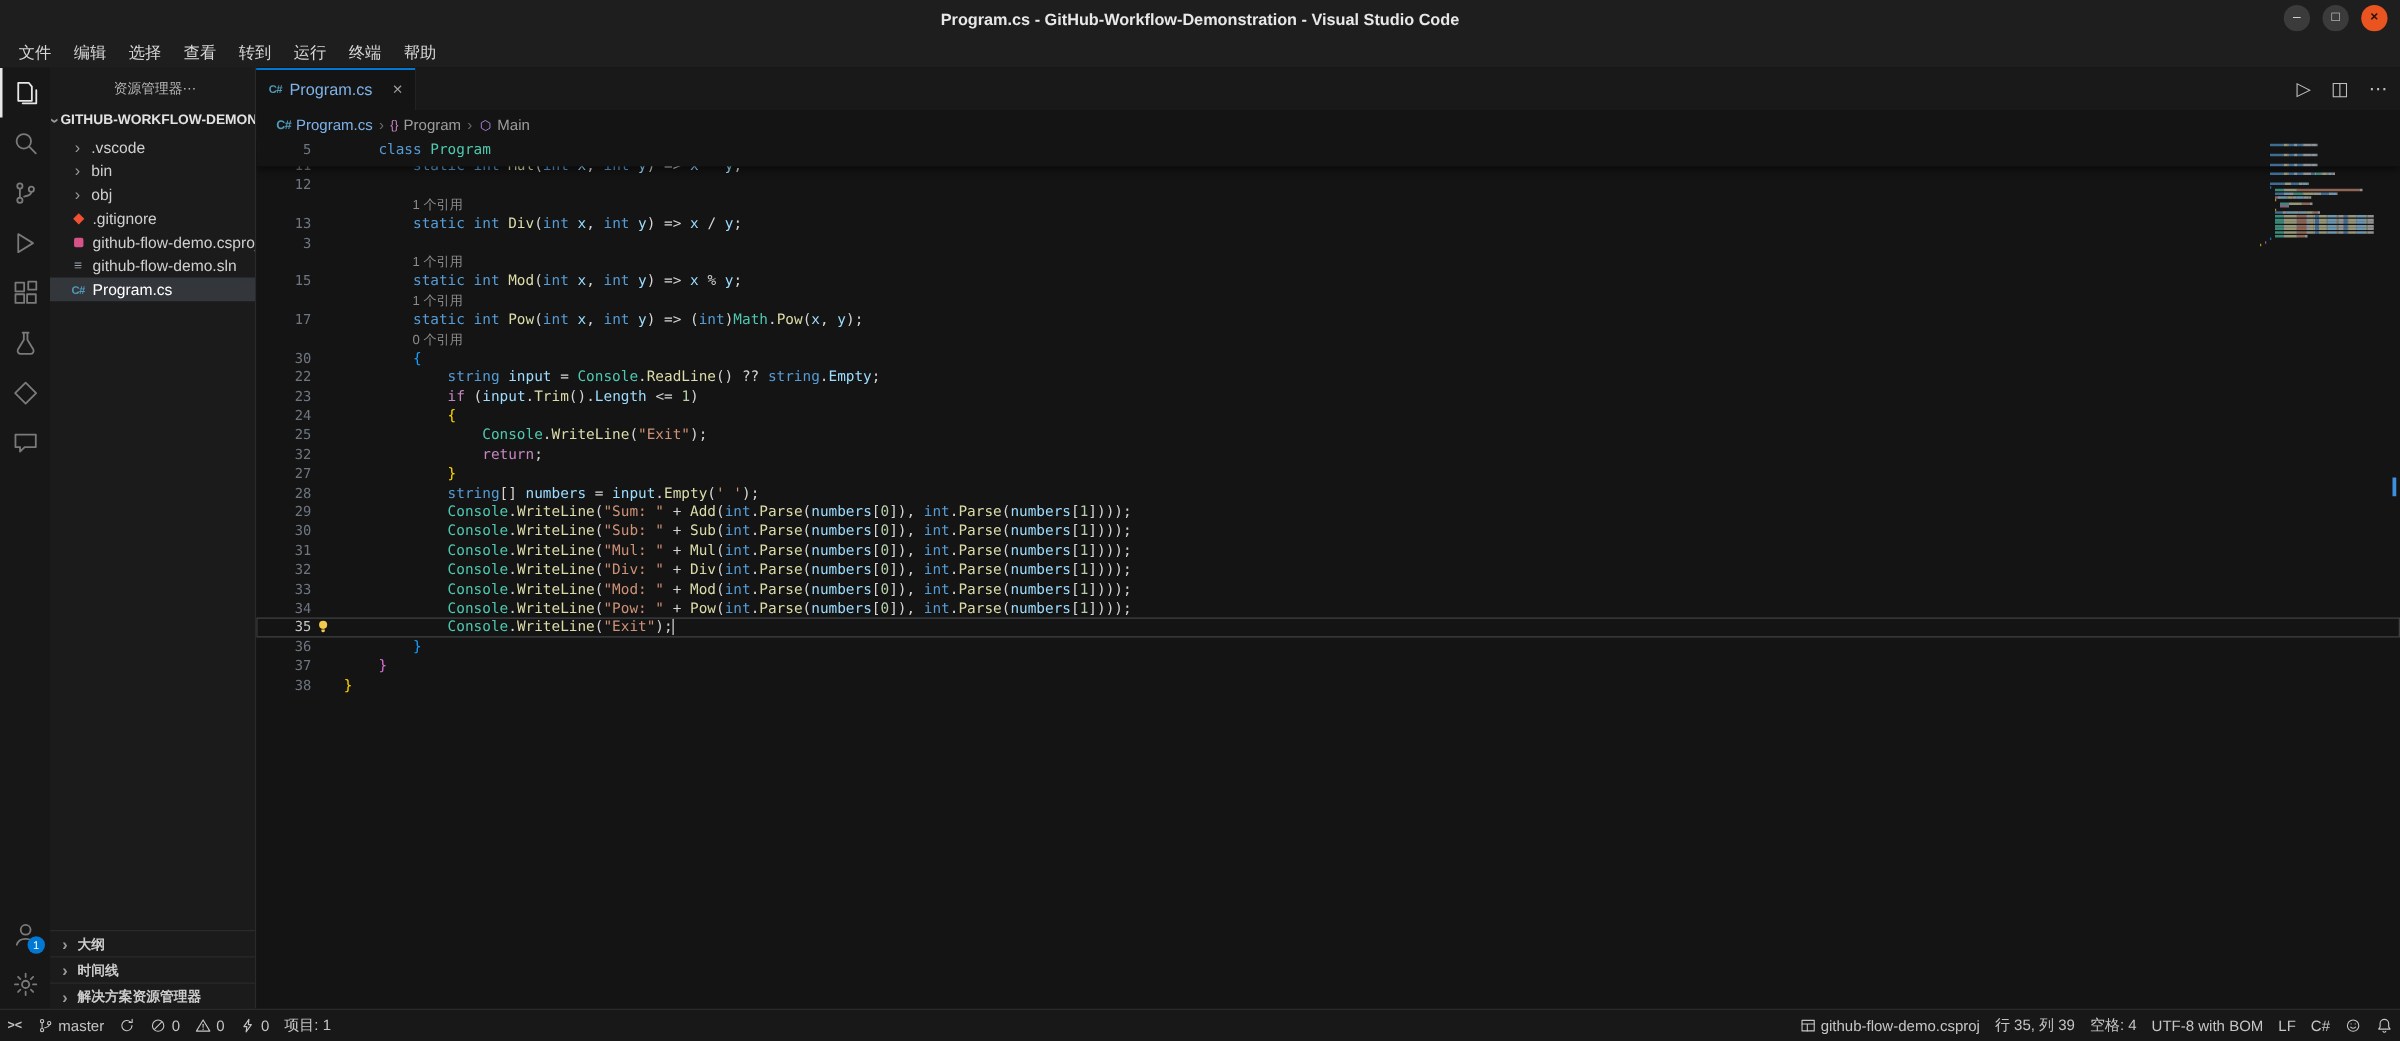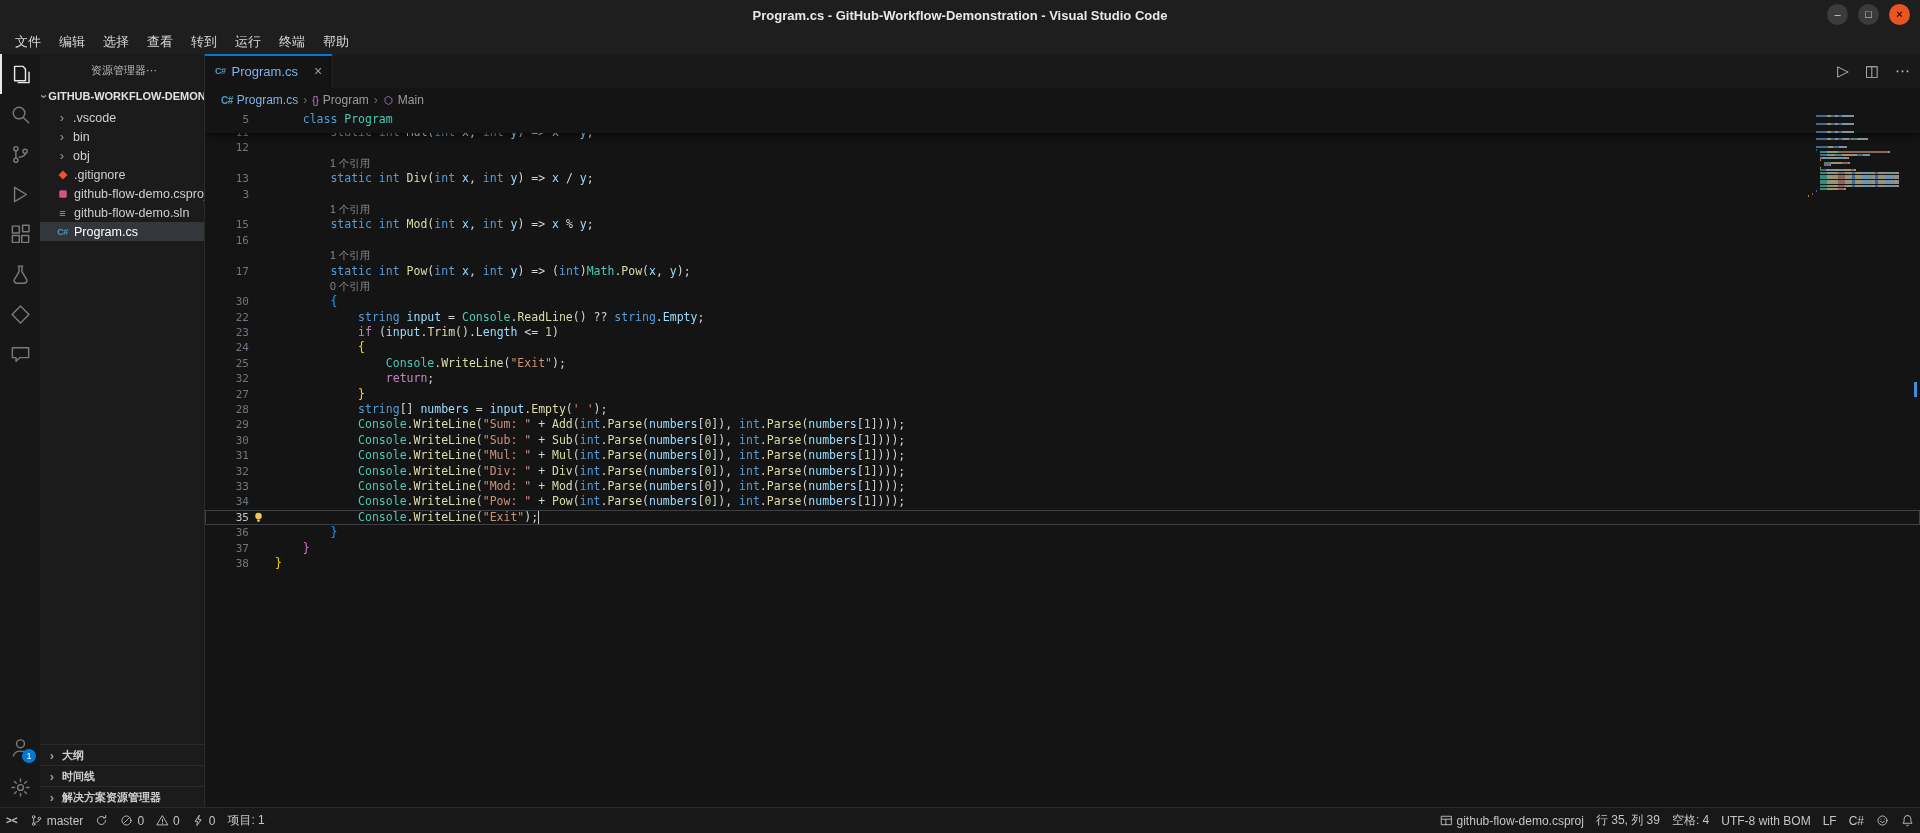--- a/index.html
+++ b/index.html
@@ -296,21 +296,20 @@
         </div>
       <div class="code-area">
         <div class="rows" id="rows">
             <div class="row"><div class="gutter">11</div><div class="code"><span class="d">        </span><span class="k">static int </span><span class="m">Mul</span><span class="d">(</span><span class="k">int </span><span class="v">x</span><span class="d">, </span><span class="k">int </span><span class="v">y</span><span class="d">) =&gt; </span><span class="v">x</span><span class="d"> * </span><span class="v">y</span><span class="d">;</span></div></div>
             <div class="row"><div class="gutter">12</div><div class="code"></div></div>
             <div class="row"><div class="gutter"></div><div class="code"><span class="lens">1 个引用</span></div></div>
             <div class="row"><div class="gutter">13</div><div class="code"><span class="d">        </span><span class="k">static int </span><span class="m">Div</span><span class="d">(</span><span class="k">int </span><span class="v">x</span><span class="d">, </span><span class="k">int </span><span class="v">y</span><span class="d">) =&gt; </span><span class="v">x</span><span class="d"> / </span><span class="v">y</span><span class="d">;</span></div></div>
             <div class="row"><div class="gutter">3</div><div class="code"></div></div>
             <div class="row"><div class="gutter"></div><div class="code"><span class="lens">1 个引用</span></div></div>
             <div class="row"><div class="gutter">15</div><div class="code"><span class="d">        </span><span class="k">static int </span><span class="m">Mod</span><span class="d">(</span><span class="k">int </span><span class="v">x</span><span class="d">, </span><span class="k">int </span><span class="v">y</span><span class="d">) =&gt; </span><span class="v">x</span><span class="d"> % </span><span class="v">y</span><span class="d">;</span></div></div>
-            <div class="row"><div class="gutter">16</div><div class="code"></div></div>
             <div class="row"><div class="gutter"></div><div class="code"><span class="lens">1 个引用</span></div></div>
             <div class="row"><div class="gutter">17</div><div class="code"><span class="d">        </span><span class="k">static int </span><span class="m">Pow</span><span class="d">(</span><span class="k">int </span><span class="v">x</span><span class="d">, </span><span class="k">int </span><span class="v">y</span><span class="d">) =&gt; (</span><span class="k">int</span><span class="d">)</span><span class="t">Math</span><span class="d">.</span><span class="m">Pow</span><span class="d">(</span><span class="v">x</span><span class="d">, </span><span class="v">y</span><span class="d">);</span></div></div>
             <div class="row"><div class="gutter"></div><div class="code"><span class="lens">0 个引用</span></div></div>
             <div class="row"><div class="gutter">30</div><div class="code"><span class="d">        </span><span class="b3">{</span></div></div>
             <div class="row"><div class="gutter">22</div><div class="code"><span class="d">            </span><span class="k">string </span><span class="v">input</span><span class="d"> = </span><span class="t">Console</span><span class="d">.</span><span class="m">ReadLine</span><span class="d">() ?? </span><span class="k">string</span><span class="d">.</span><span class="v">Empty</span><span class="d">;</span></div></div>
             <div class="row"><div class="gutter">23</div><div class="code"><span class="d">            </span><span class="c">if</span><span class="d"> (</span><span class="v">input</span><span class="d">.</span><span class="m">Trim</span><span class="d">().</span><span class="v">Length</span><span class="d"> &lt;= </span><span class="nu">1</span><span class="d">)</span></div></div>
             <div class="row"><div class="gutter">24</div><div class="code"><span class="d">            </span><span class="b1">{</span></div></div>
             <div class="row"><div class="gutter">25</div><div class="code"><span class="d">                </span><span class="t">Console</span><span class="d">.</span><span class="m">WriteLine</span><span class="d">(</span><span class="s">"Exit"</span><span class="d">);</span></div></div>
             <div class="row"><div class="gutter">32</div><div class="code"><span class="d">                </span><span class="c">return</span><span class="d">;</span></div></div>
             <div class="row"><div class="gutter">27</div><div class="code"><span class="d">            </span><span class="b1">}</span></div></div>

